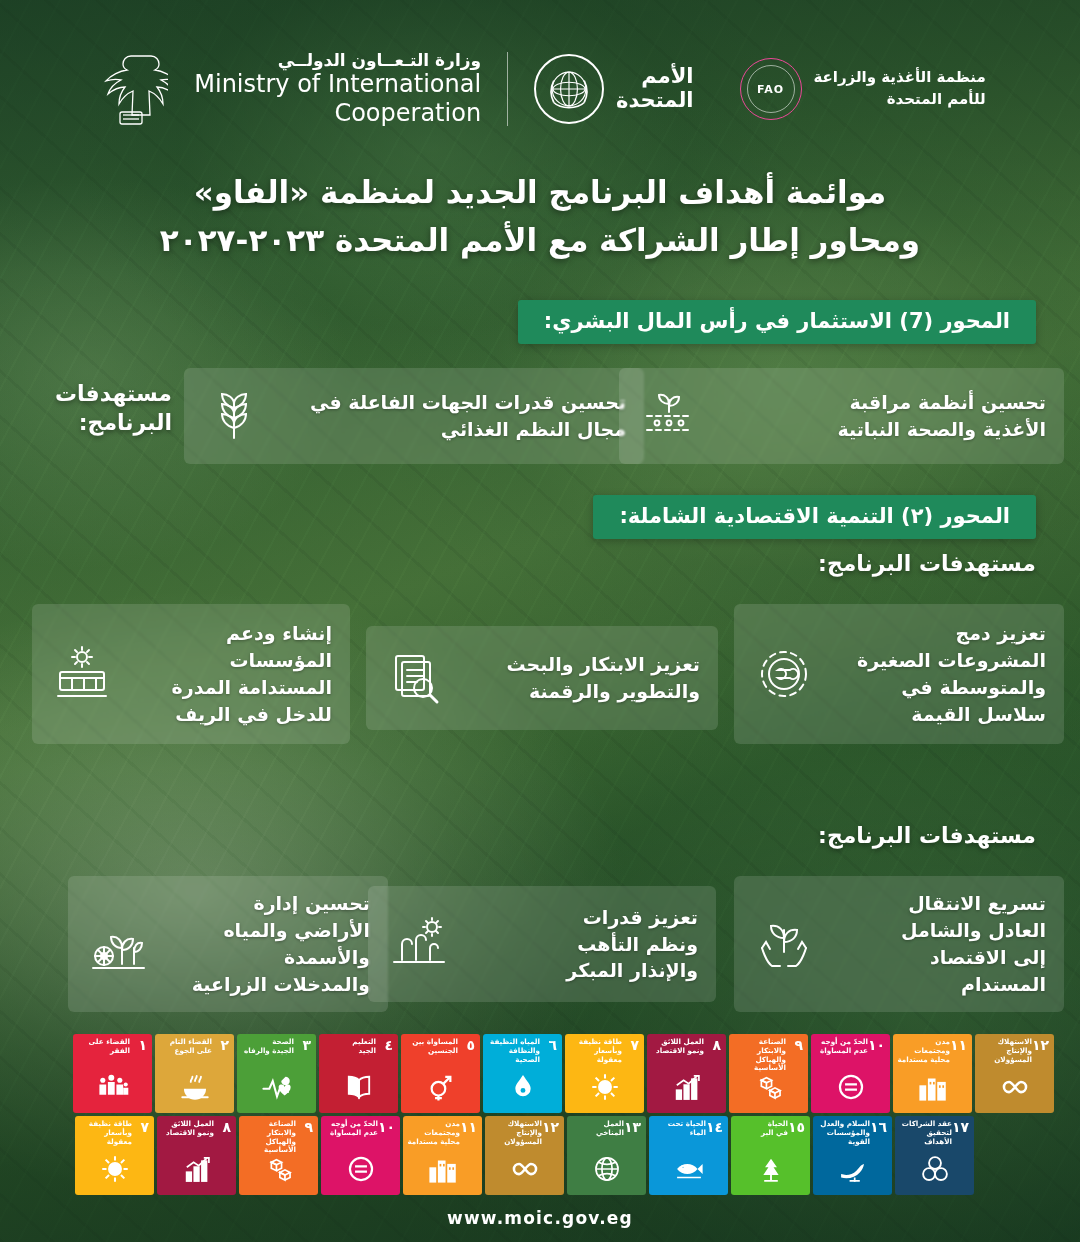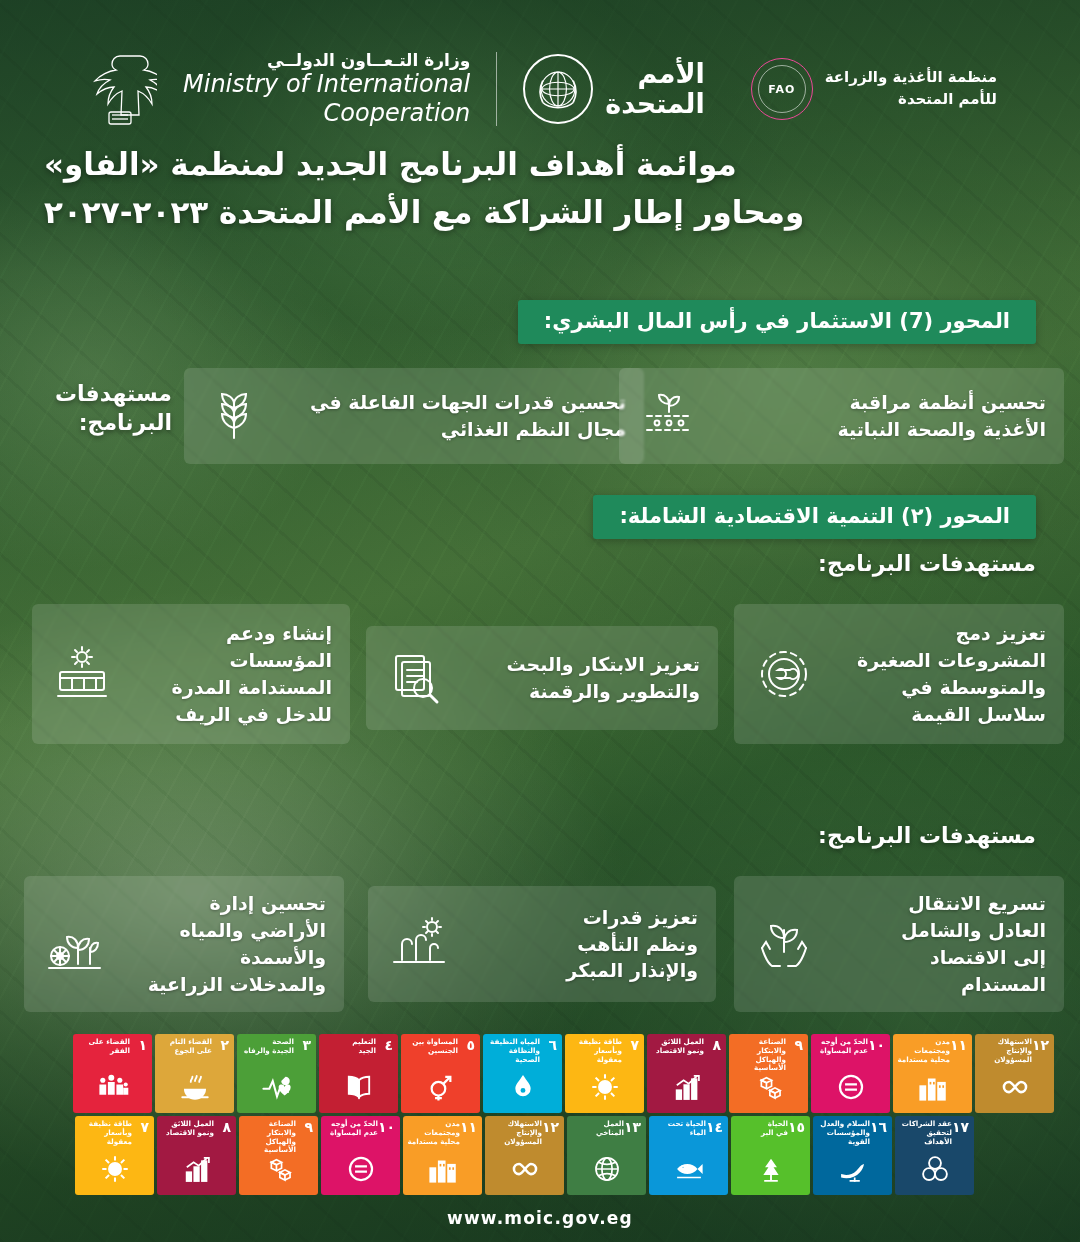--- a/index.html
+++ b/index.html
@@ -64,53 +64,53 @@
     position: relative;
   }
   .fao-mark .ear { font-size: 11px; font-weight: bold; letter-spacing: 1px; }
   .fao-mark::before {
     content: "";
     position: absolute; inset: 6px;
     border-radius: 50%;
     border: 1px solid rgba(255,255,255,0.55);
   }
 
-  .un-text { text-align: right; font-size: 27px; font-weight: bold; line-height: 1.12; }
+  .un-text { text-align: right; font-size: 21px; font-weight: bold; line-height: 1.12; }
   .un-mark {
     width: 70px; height: 70px; border-radius: 50%;
     border: 2.5px solid #fff;
     display: flex; align-items: center; justify-content: center;
     position: relative;
   }
   .un-mark svg { width: 54px; height: 54px; }
 
   .divider-v {
     width: 1px; height: 74px;
     background: rgba(255,255,255,0.55);
     margin: 0 26px;
   }
 
   .moic-text { text-align: right; line-height: 1.2; }
   .moic-ar { font-size: 17px; font-weight: bold; letter-spacing: .5px; }
-  .moic-en { font-size: 24px; font-weight: 500; direction: ltr; text-align: right; font-style: italic; }
+  .moic-en { font-size: 24px; font-weight: 500; direction: ltr; text-align: right; }
   .moic-mark {
     width: 74px; height: 82px;
     display: flex; align-items: center; justify-content: center;
     margin-right: 14px;
   }
   .moic-mark svg { width: 74px; height: 82px; }
 
   .gap-lg { width: 46px; }
 
   
   .title {
     position: absolute;
-    top: 140px; right: 44px; left: 44px;
+    top: 168px; right: 44px; left: 44px;
     color: #fff;
-    text-align: left;
+    text-align: center;
     font-size: 31px;
     font-weight: bold;
     line-height: 1.55;
     text-shadow: 0 2px 6px rgba(0,0,0,0.45);
   }
 
   
   .pillar {
     position: absolute;
     background: #1f8a5b;
@@ -370,21 +370,21 @@
         <circle cx="30" cy="30" r="22" stroke-dasharray="6 5"></circle>
         <circle cx="30" cy="30" r="15"></circle>
         <path d="M24 26 a5 5 0 1 1 0 8 h12 a5 5 0 1 0 0-8z"></path>
       </svg>
     </div>
   </div>
 
 
   <div class="goals-label" style="top:822px; right:44px; width:500px;">مستهدفات البرنامج:</div>
 
-  <div class="card" style="top:876px; right:736px; width:320px; height:136px;">
+  <div class="card" style="top:876px; right:692px; width:320px; height:136px;">
     <div class="txt" style="white-space:pre-line;">تحسين إدارة
 الأراضي والمياه
 والأسمدة
 والمدخلات الزراعية</div>
     <div class="ic">
       <svg viewBox="0 0 60 60" fill="none" stroke="#fff" stroke-width="2" stroke-linecap="round">
         <circle cx="16" cy="42" r="9"></circle>
         <circle cx="16" cy="42" r="3"></circle>
         <line x1="16" y1="33" x2="16" y2="51"></line>
         <line x1="7" y1="42" x2="25" y2="42"></line>

